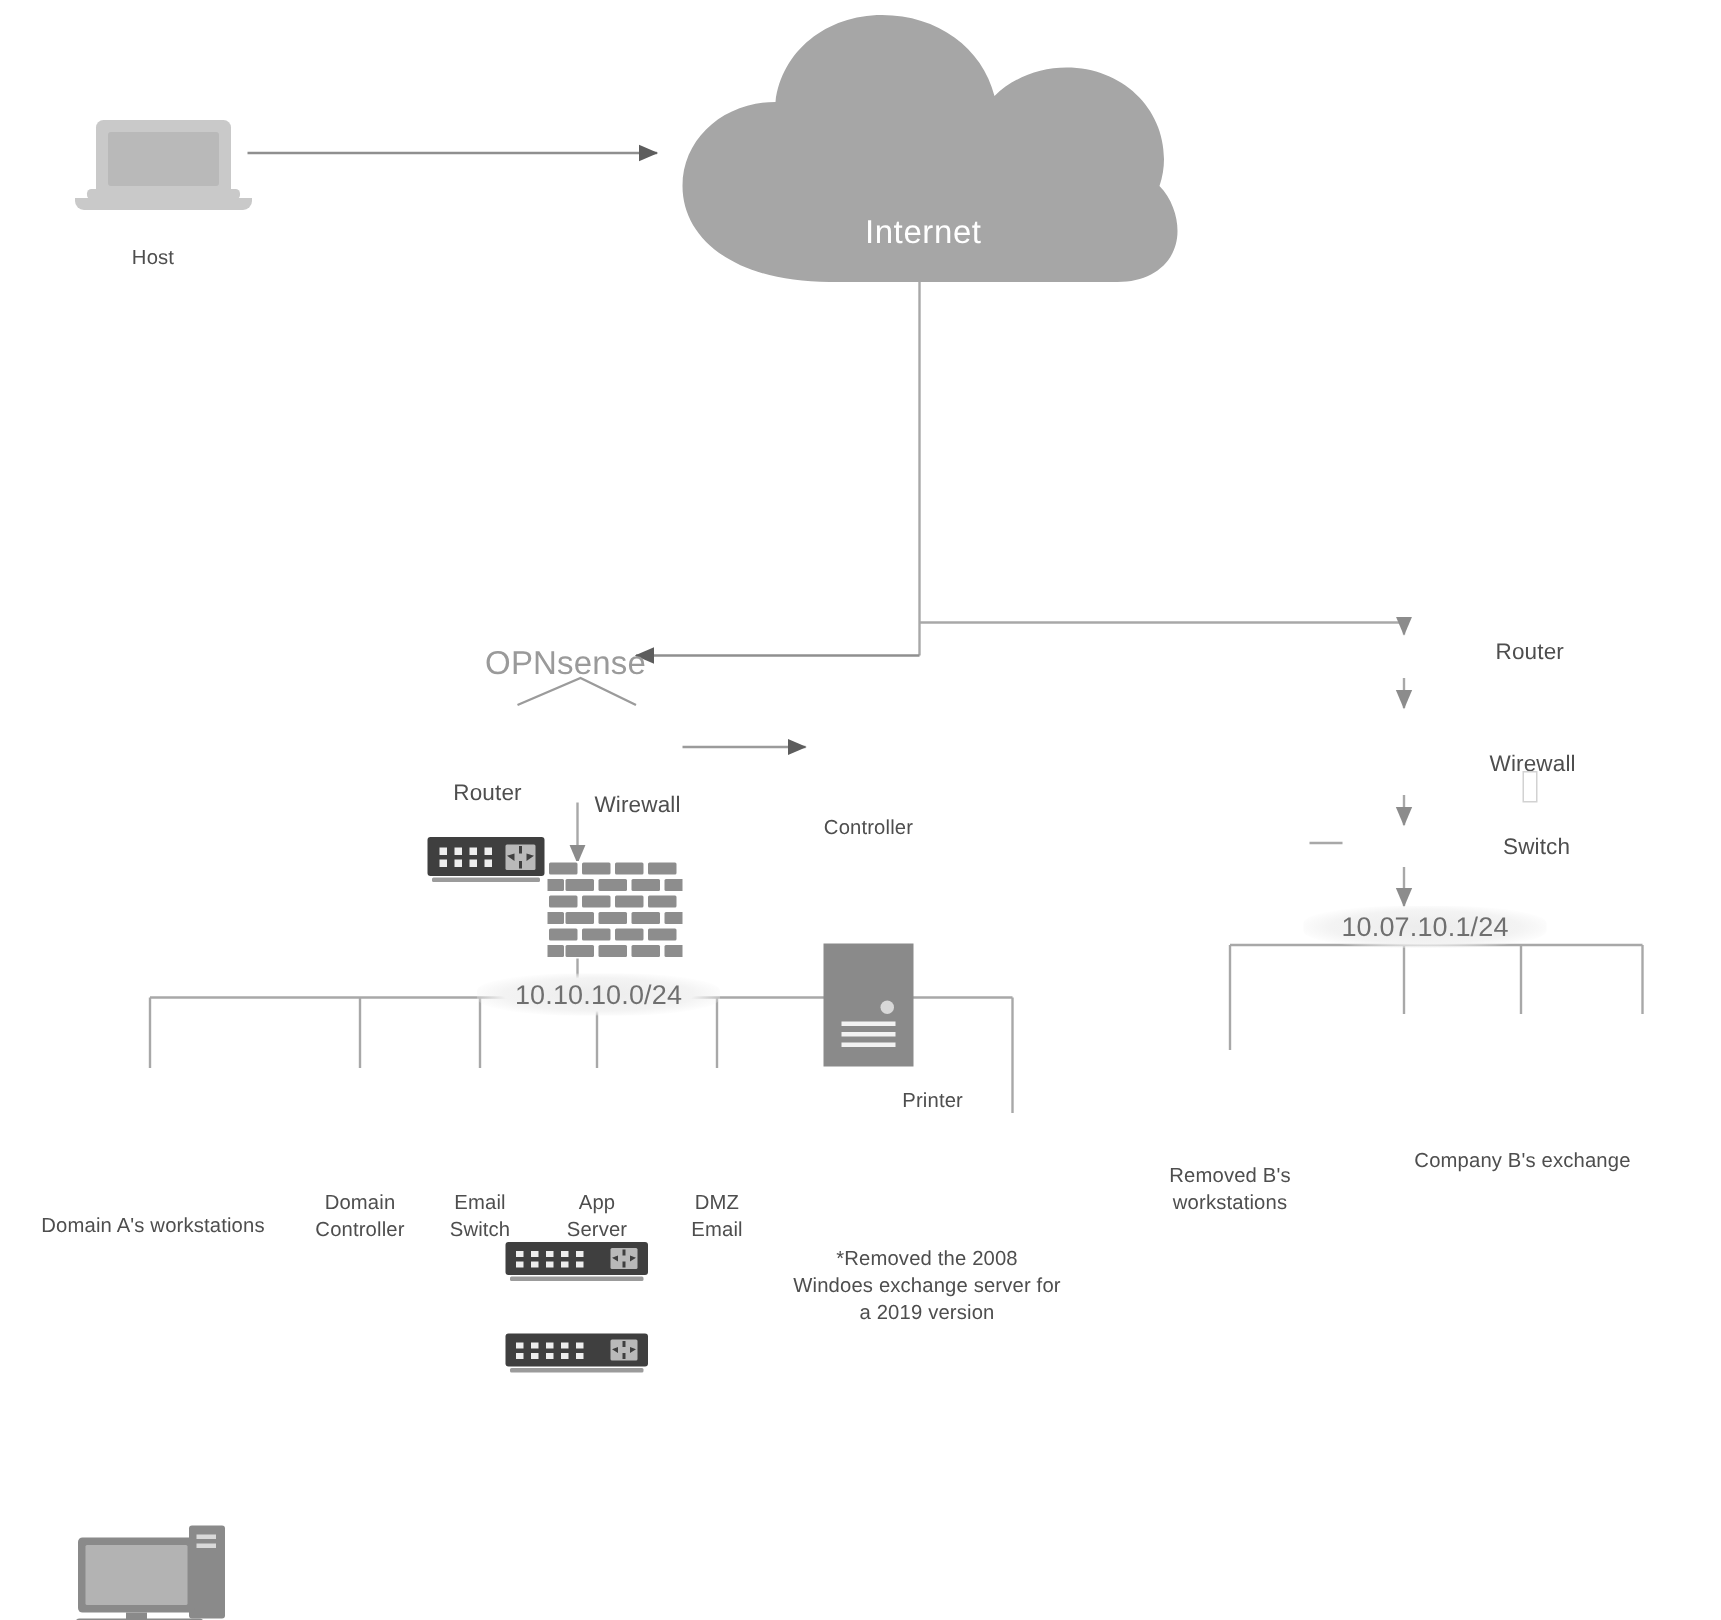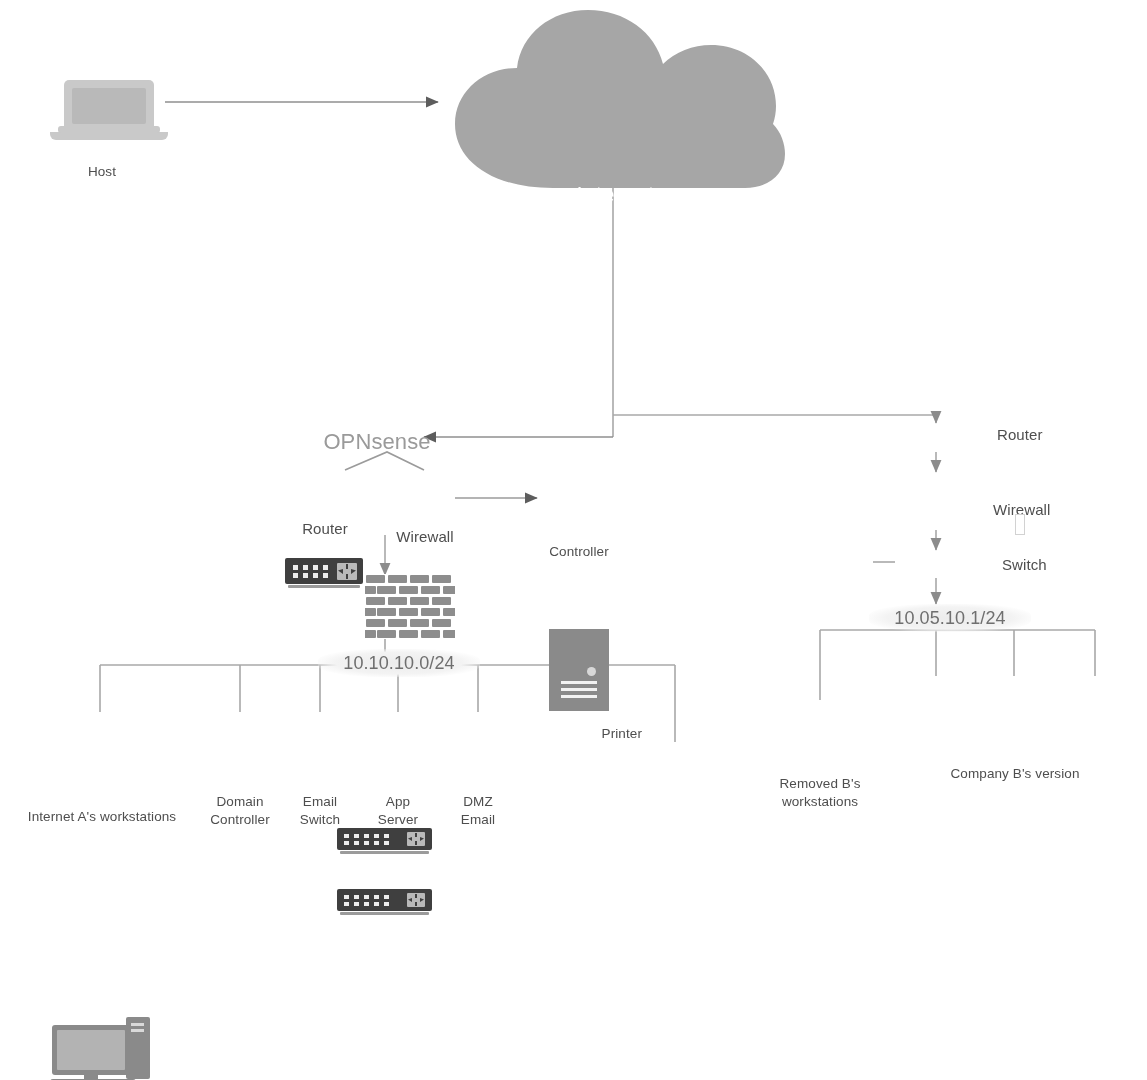--- a/index.html
+++ b/index.html
@@ -20,21 +20,21 @@
     white-space:pre-line;letter-spacing:.1px;
   }
   .lbl.left{text-align:left;}
   .lbl.muted{color:#9a9a9a;}
   .lbl.netlabel{
     font-size:18px;color:#6f6f6f;
     background:radial-gradient(ellipse at center,#ececec 0%,#f3f3f3 55%,rgba(255,255,255,0) 78%);
     padding:2px 10px;border-radius:40%;
   }
   .lbl.cloudtext{
-    color:#ffffff;font-size:22px;letter-spacing:.4px;margin-top:40px;
+    color:#ffffff;font-size:22px;letter-spacing:.4px;
   }
 
   
   .server{background:#8a8a8a;position:relative;}
   .server .dot{
     position:absolute;background:#d8d8d8;border-radius:50%;
   }
   .server .bar{position:absolute;background:#f2f2f2;height:3px;}
 
   
@@ -257,44 +257,47 @@
     </div>
     <div class="mon" style="left:4px;top:12px;width:78px;height:50px;">
       <em style="left:5px;top:5px;width:68px;height:40px;"></em>
     </div>
     <div class="stand" style="left:36px;top:62px;width:14px;height:6px;"></div>
     <div class="kb" style="left:2px;top:66px;width:86px;height:13px;">
       
       
     </div>
   </div>
-  <div class="lbl" style="left:12px;top:808px;width:180px;">Internet A's workstations</div>
+  <div class="lbl" style="left:12px;top:808px;width:180px;">Domain A's workstations</div>
 
   <div class="lbl" style="left:198px;top:793px;width:84px;">Domain
 Controller</div>
 
   <div class="lbl" style="left:280px;top:793px;width:80px;">Email
 Switch</div>
 
   <div class="lbl" style="left:358px;top:793px;width:80px;">App
 Server</div>
 
   <div class="lbl" style="left:438px;top:793px;width:80px;">DMZ
 Email</div>
 
   <div class="lbl" style="left:586px;top:725px;width:56px;text-align:right;">Printer</div>
 
+  <div class="lbl" style="left:518px;top:830px;width:200px;">*Removed the 2008
+Windoes exchange server for
+a 2019 version</div>
 
   <div class="lbl left" style="left:997px;top:425px;width:90px;font-size:15px;">Router</div>
 
   <div class="lbl left" style="left:993px;top:500px;width:90px;font-size:15px;">Wirewall</div>
   <div class="whitebox" style="left:1015px;top:514px;width:8px;height:19px;"></div>
 
   <div class="lbl left" style="left:1002px;top:555px;width:90px;font-size:15px;">Switch</div>
 
-  <div class="lbl netlabel" style="left:869px;top:604px;width:142px;">10.05.10.1/24</div>
+  <div class="lbl netlabel" style="left:869px;top:604px;width:142px;">10.07.10.1/24</div>
 
   <div class="lbl" style="left:755px;top:775px;width:130px;">Removed B's
 workstations</div>
 
-  <div class="lbl" style="left:925px;top:765px;width:180px;">Company B's version</div>
+  <div class="lbl" style="left:925px;top:765px;width:180px;">Company B's exchange</div>
 
 </div>
 
 </body></html>

